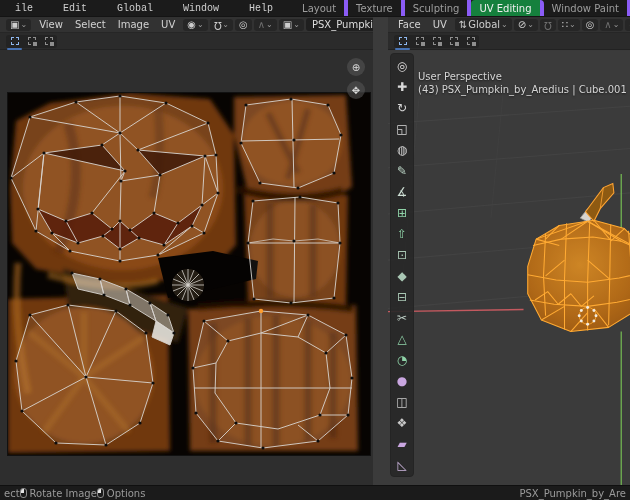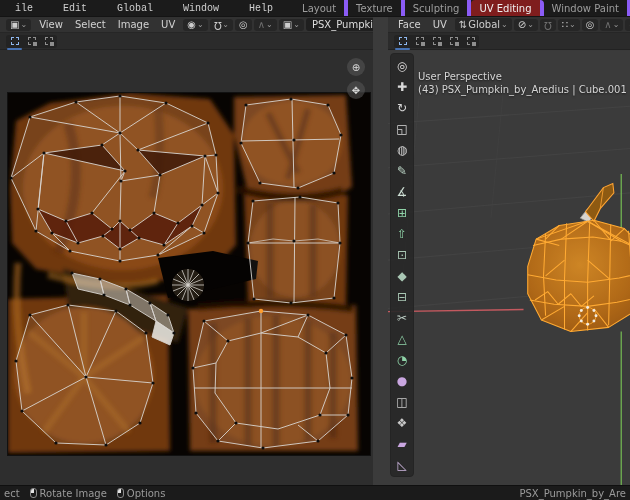--- a/index.html
+++ b/index.html
@@ -3,21 +3,21 @@
 <meta charset="utf-8">
 <style>
   * { margin:0; padding:0; box-sizing:border-box; }
   html,body { width:630px; height:500px; overflow:hidden; background:#1d1d1d;
     font-family:"DejaVu Sans","Liberation Sans",sans-serif; font-size:10px; color:#c2c2c2; }
   .topbar { height:17px; background:#1b1b1b; display:flex; align-items:stretch; overflow:hidden; border-bottom:1px solid #141414;}
   .menus { display:flex; align-items:center; padding-left:0px; }
   .menus span { padding:0 15px; color:#cfcfcf; cursor:default;font-family:Liberation Mono, monospace; }
   .tabs { display:flex; align-items:stretch; margin-left:6px; overflow:hidden; }
   .tab { display:flex; align-items:center; padding:0 8px; color:#9d9d9d; white-space:nowrap; border-right:4px solid #8b5cf6;}
-  .tab.active { background:#7f1d1d; color:#efefef; border-radius:4px 4px 0 0; }
+  .tab.active { background:#15803d; color:#efefef; border-radius:4px 4px 0 0; }
   .editors { display:flex; height:468px; }
   .uv-editor { width:373px; display:flex; flex-direction:column; background:#2e2e2e; }
   .splitter { width:4px; background:#161616; }
   .viewport { width:305px; display:flex; flex-direction:column; background:#3b3b3b; position:relative;padding-left:15px; }
   .hdr { height:16px; background:#323232; display:flex; align-items:center; gap:2px; padding:0 4px; border-bottom:1px solid #262626; white-space:nowrap; overflow:hidden;}
   .hdr .menu { padding:0 6px; color:#d2d2d2; }
   .toolrow { height:17px; background:#2b2b2b; display:flex; align-items:center; padding:0 6px; gap:10px; border-bottom:1px solid #222;}
   .selgroup { display:flex; background:#232323; border-radius:3px; overflow:hidden; }
   .modegroup { display:flex; background:#232323; border-radius:3px; position:relative; }
   .modebtn { width:17px; height:13px; display:flex; align-items:center; justify-content:center; }
@@ -531,21 +531,21 @@
         </div>
       <div class="vp-info">
         <div>User Perspective</div>
         <div>(43) PSX_Pumpkin_by_Aredius | Cube.001</div>
       </div>
     </div>
   </div>
 </div>
 
 <div class="statusbar">
-  <div id="status-left" style="display:flex;gap:10px">
+  <div id="status-left" style="display:flex;">
       <div class="statusitem">
         <span>ect</span>
       </div>
       <div class="statusitem">
         <span class="mouse"></span>
         <span>Rotate Image</span>
       </div>
       <div class="statusitem">
         <span class="mouse"></span>
         <span>Options</span>

